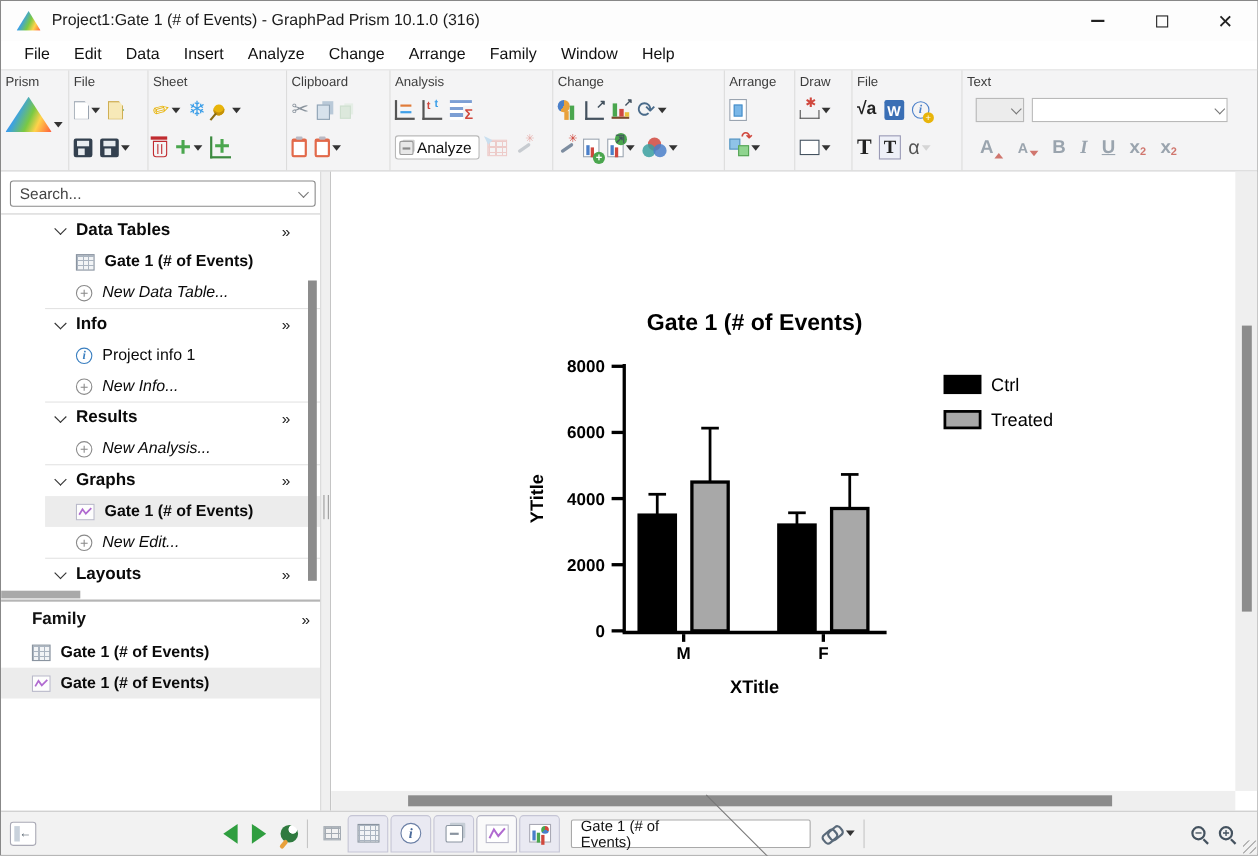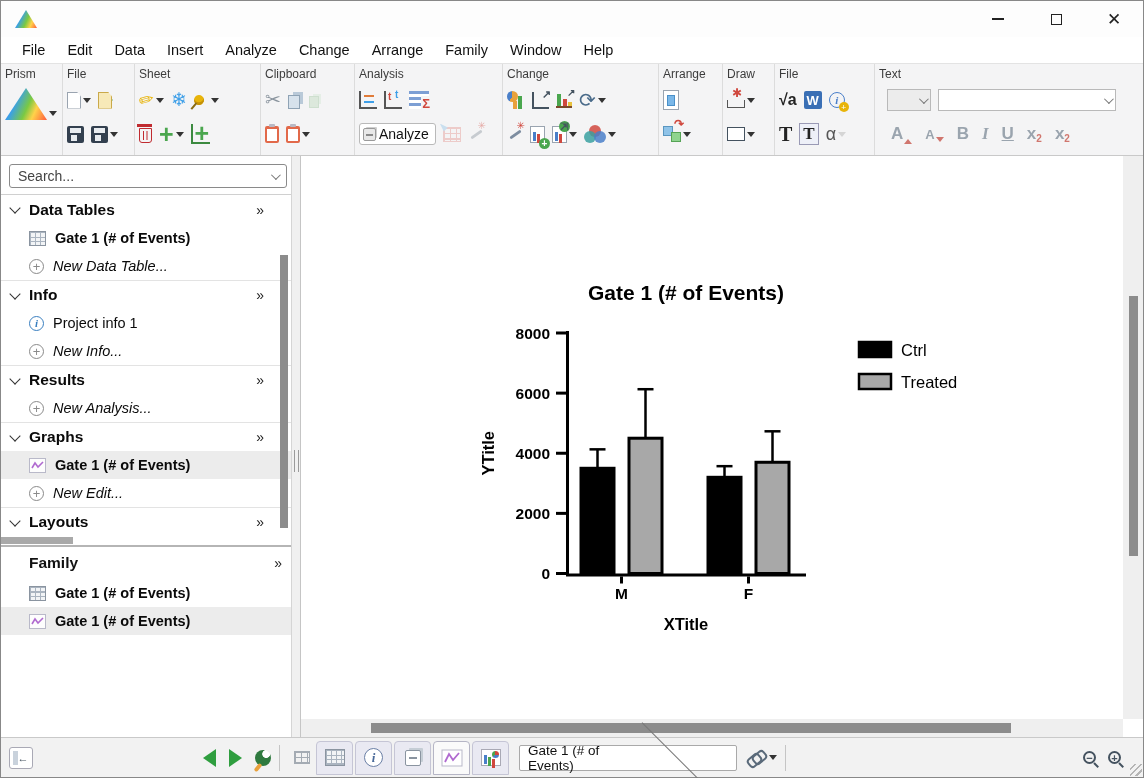--- a/index.html
+++ b/index.html
@@ -140,21 +140,21 @@
   .fmt .tri-up { width:0;height:0;border-left:4px solid transparent;border-right:4px solid transparent;border-bottom:5px solid #d0766e; margin-left:1px; }
   .fmt .tri-dn { width:0;height:0;border-left:4px solid transparent;border-right:4px solid transparent;border-top:5px solid #d0766e; margin-left:1px; }
 
   
   .main { flex:1; display:flex; min-height:0; position:relative; }
   .sidebar { width:290px; background:#fff; display:flex; flex-direction:column; position:relative; }
   .search-wrap { padding:8px 4px 6px 8px; }
   .searchbox { height:24px; border:1px solid #8a8a8a; border-radius:3px; display:flex; align-items:center;
     padding:0 8px; background:#fff; }
   .search-ph { color:#444; font-size:14px; flex:1; }
-  .nav-panel { flex:1; position:relative; border-top:1px solid #d0d0d0; overflow:hidden; }
+  .nav-panel { flex:1; position:relative; border-top:1px solid #d0d0d0; overflow:hidden;padding-left:40px; }
   .nav-header { display:flex; align-items:center; height:29px; padding-left:8px; }
   .chev-down { width:8px; height:8px; border-right:1.8px solid #333; border-bottom:1.8px solid #333;
     transform:rotate(45deg); margin:-3px 10px 0 2px; flex:0 0 auto; }
   .nav-h-label { font-size:15.5px; font-weight:600; color:#0a0a0a; }
   .dbl { margin-left:auto; margin-right:28px; font-size:14px; color:#222; letter-spacing:-1px; }
   .nav-item { display:flex; align-items:center; height:28px; padding-left:28px; gap:9px; }
   .nav-item.sel { background:#ececec; }
   .nav-item-label { font-size:14.5px; color:#0a0a0a; }
   .nav-item-label.b { font-weight:700; }
   .nav-item-label.i { font-style:italic; }
@@ -229,20 +229,21 @@
 
   svg text { font-family:"Liberation Sans", sans-serif; }
 </style>
 </head>
 <body>
 
 <div class="app">
 
   <div class="titlebar">
     <div class="app-logo"></div>
+    <div class="title-text">Project1:Gate 1 (# of Events) - GraphPad Prism 10.1.0 (316)</div>
     <div class="win-btns">
       <div class="win-btn">
           <span class="mn"></span>
         </div>
       <div class="win-btn">
           <span class="sq"></span>
         </div>
       <div class="win-btn">
           <span class="x">✕</span>
         </div>

